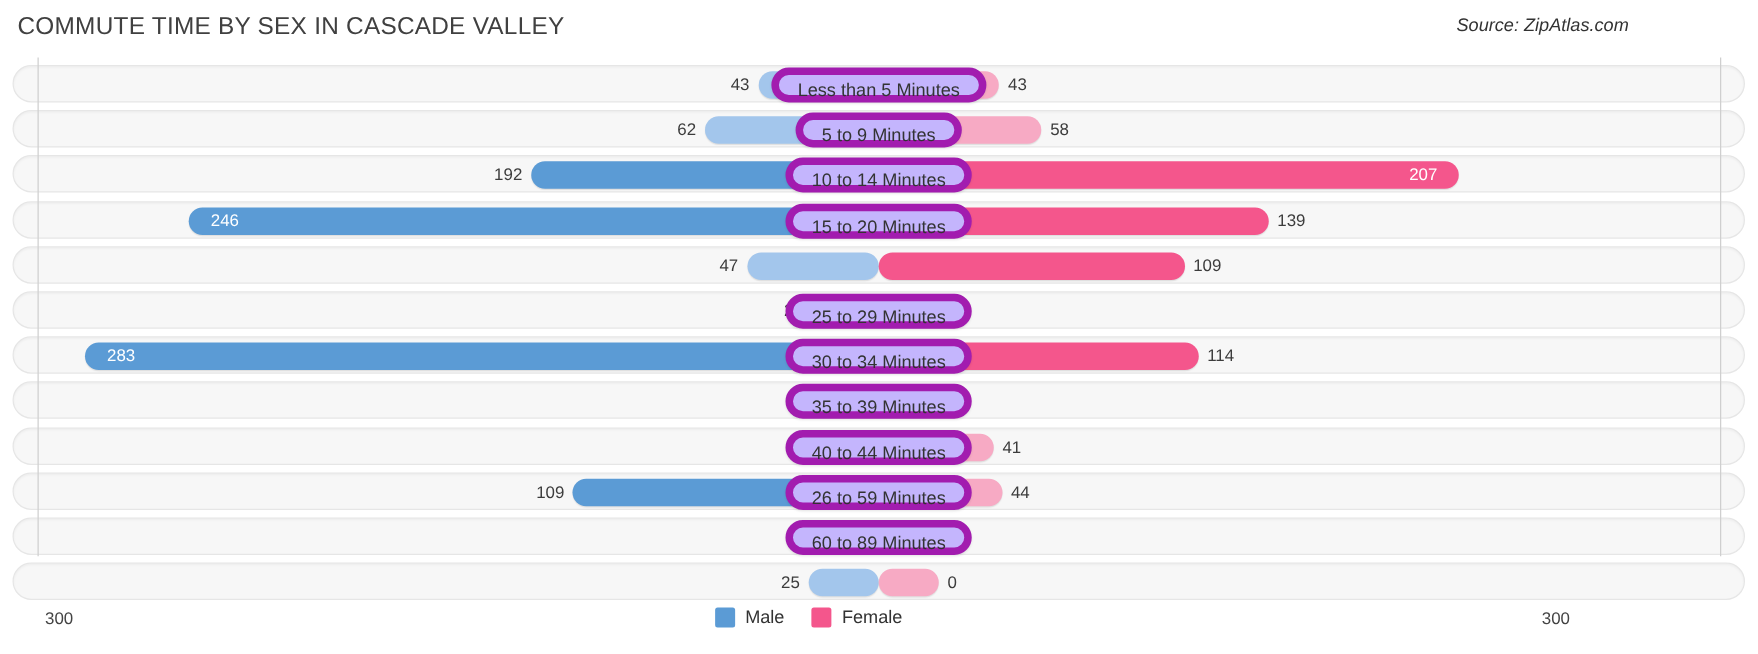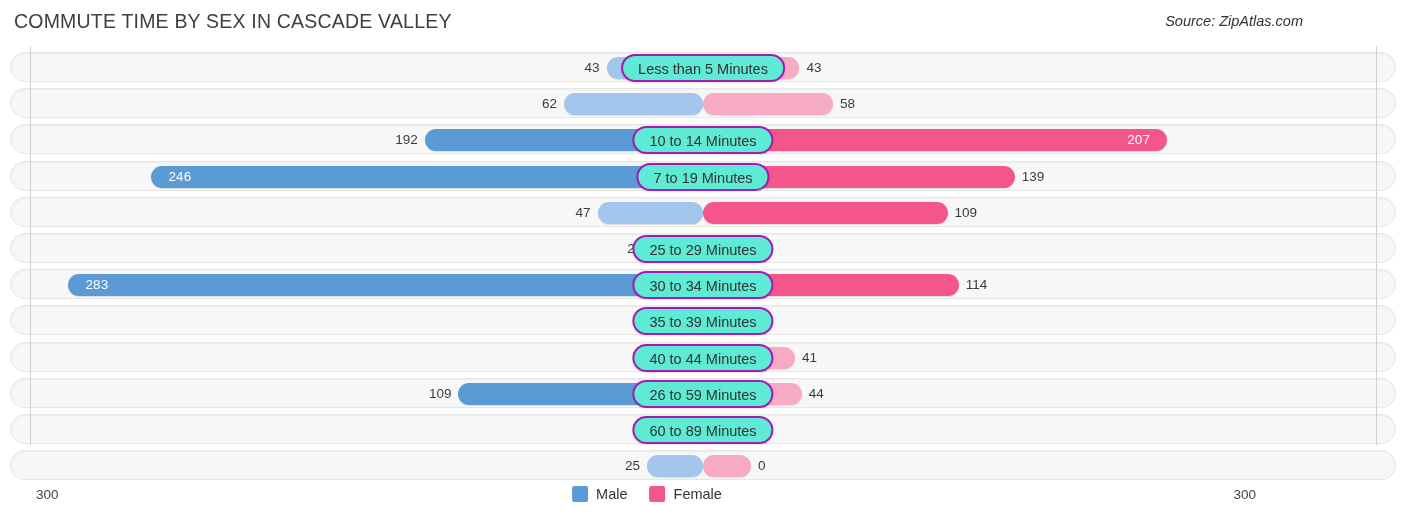--- a/index.html
+++ b/index.html
@@ -56,22 +56,22 @@
     position: absolute; top: 5px;
     font-size: 13.5px; line-height: 20px;
     color: #3c3c3c; white-space: nowrap;
   }
   .val.inside { color: #ffffff; }
 
   .cat-pill {
     position: absolute; top: 1px; left: 50%; transform: translateX(-50%);
     height: 28px; line-height: 27px;
     padding: 0 15px;
-    background: #5eead4;
-    border: 2px solid #a21caf;
+    background: #c4b5fd;
+    border: 6px solid #a21caf;
     border-radius: 14px;
     font-size: 14.5px; color: #333;
     white-space: nowrap;
     box-shadow: 0 1px 2px rgba(0,0,0,.10);
     z-index: 6;
   }
 
   
   #footer { position: absolute; left: 0; top: 483px; width: 1294px; height: 40px; }
   .axis-end {
@@ -106,34 +106,35 @@
         <div class="val" style="right: calc(50% + 103.463px);">43</div>
         <div class="bar female" style="width: 96.4633px; background: rgb(247, 170, 196);"></div>
         <div class="val" style="left: calc(50% + 103.463px);">43</div>
         <div class="cat-pill">Less than 5 Minutes</div>
       </div>
       <div class="row" style="top: 42.2px;">
         <div class="bar male" style="width: 139.087px; background: rgb(163, 198, 236);"></div>
         <div class="val" style="right: calc(50% + 146.087px);">62</div>
         <div class="bar female" style="width: 130.113px; background: rgb(247, 170, 196);"></div>
         <div class="val" style="left: calc(50% + 137.113px);">58</div>
+        <div class="cat-pill">5 to 9 Minutes</div>
       </div>
       <div class="row" style="top: 78.4px;">
         <div class="bar male" style="width: 278.173px; background: rgb(91, 155, 213);"></div>
         <div class="val" style="right: calc(50% + 285.173px);">192</div>
         <div class="bar female" style="width: 464.37px; background: rgb(244, 86, 140);"></div>
         <div class="val inside" style="left: calc(50% + 424.37px);">207</div>
         <div class="cat-pill">10 to 14 Minutes</div>
       </div>
       <div class="row" style="top: 114.6px;">
         <div class="bar male" style="width: 551.86px; background: rgb(91, 155, 213);"></div>
         <div class="val inside" style="right: calc(50% + 511.86px);">246</div>
         <div class="bar female" style="width: 311.823px; background: rgb(244, 86, 140);"></div>
         <div class="val" style="left: calc(50% + 318.823px);">139</div>
-        <div class="cat-pill">7 to 19 Minutes</div>
+        <div class="cat-pill">15 to 20 Minutes</div>
       </div>
       <div class="row" style="top: 150.8px;">
         <div class="bar male" style="width: 105.437px; background: rgb(163, 198, 236);"></div>
         <div class="val" style="right: calc(50% + 112.437px);">47</div>
         <div class="bar female" style="width: 244.523px; background: rgb(244, 86, 140);"></div>
         <div class="val" style="left: calc(50% + 251.523px);">109</div>
       </div>
       <div class="row" style="top: 187px;">
         <div class="bar male" style="width: 53.84px; background: rgb(163, 198, 236);"></div>
         <div class="val" style="right: calc(50% + 60.84px);">24</div>

